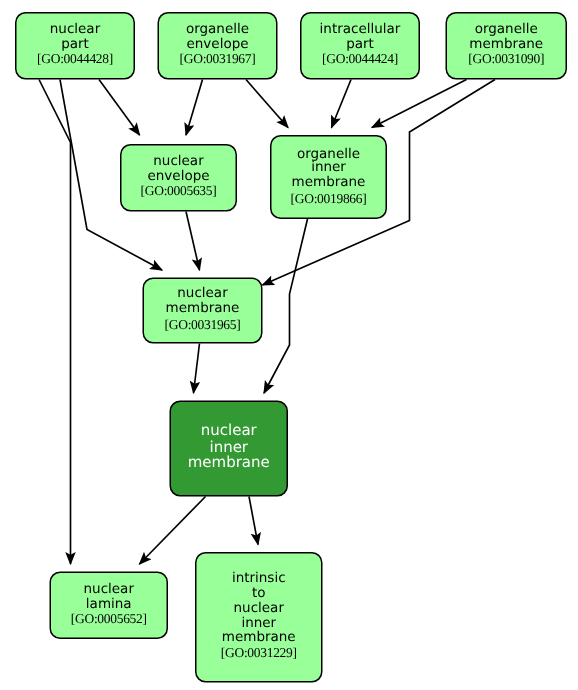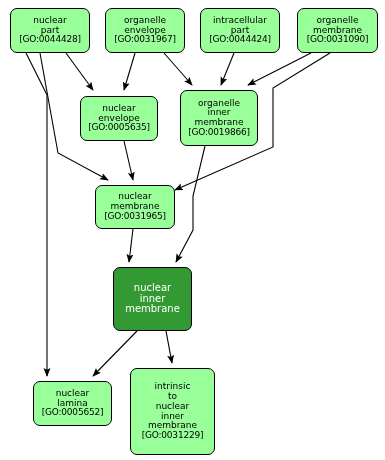--- a/index.html
+++ b/index.html
@@ -21,21 +21,21 @@
     flex-direction:column;
     align-items:center;
     justify-content:center;
     text-align:center;
     line-height:1.08;
     z-index:5;
   }
   .node .lbl{display:block;white-space:nowrap;}
   .node.light{background:#99ff99;color:#000000;font-size:9px;}
   .node.focus{background:#339933;color:#ffffff;font-size:10px;}
-  .node .goid{font-size:9px;letter-spacing:-0.2px;}
+  .node .goid{font-size:9px;letter-spacing:-0.2px;font-family:Liberation Serif, serif;}
   .node.focus .goid{font-size:10px;}
 </style>
 </head>
 <body>
 
 <div id="graph">
 
   <svg class="edges" width="385" height="460" viewBox="0 0 385 460">
     <defs>
       <marker id="ah" markerWidth="9" markerHeight="9" refX="7.2" refY="3.2" orient="auto" markerUnits="strokeWidth">

